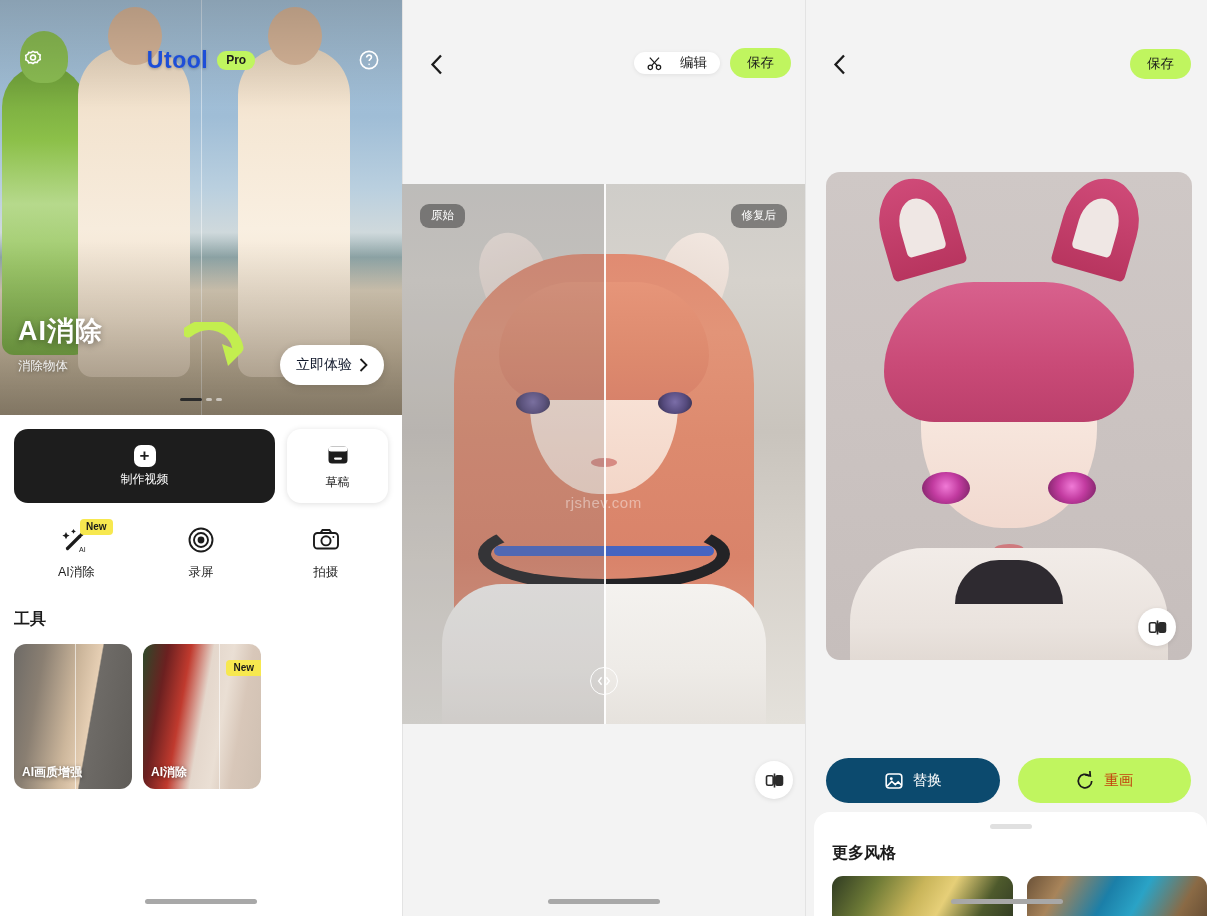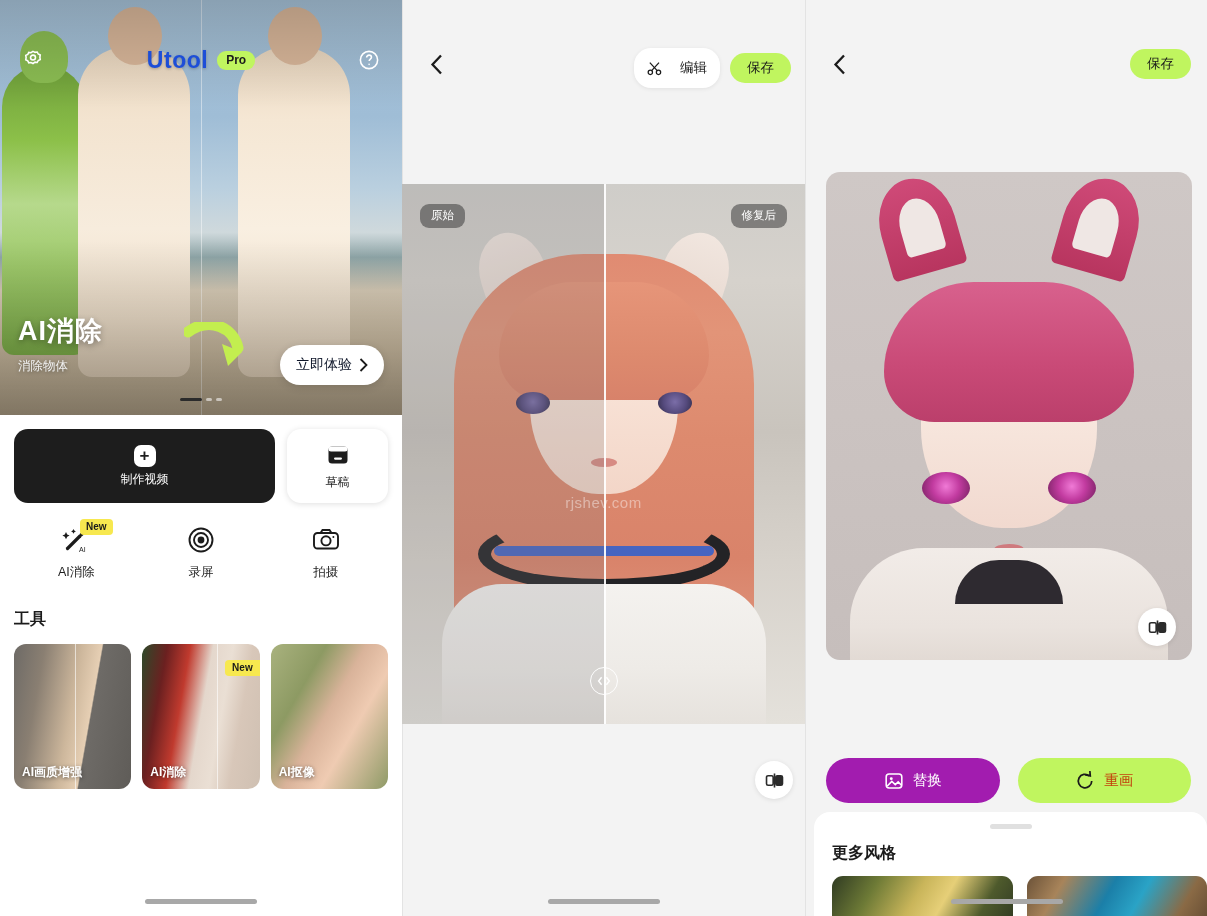--- a/index.html
+++ b/index.html
@@ -127,21 +127,21 @@
   .tc1:after { content:""; position:absolute; left:52%; top:0; bottom:0; width:1px; background:rgba(255,255,255,.6); }
   .tc2 { background: linear-gradient(100deg,#2d4a2a 0%,#6b2020 18%,#c03a2e 34%,#e4d7cc 50%,#eadfd4 64%,#d8c7b9 78%,#cfc0b2 100%); }
   .tc2:after { content:""; position:absolute; left:64%; top:0; bottom:0; width:1px; background:rgba(255,255,255,.6); }
   .tc3 { background: linear-gradient(120deg,#a9b27e 0%,#8d9a63 28%,#d9b39a 48%,#efcbb2 66%,#8e9a66 100%); }
 
   
   .panel2 { width:403px; height:916px; position:relative; background:#f3f3f3; overflow:hidden; border-left:1px solid #e3e3e3; }
   .p2-top { position:absolute; left:0; right:0; top:44px; height:40px; display:flex; align-items:center; padding:0 18px; }
   .p2-actions { position:absolute; right:14px; top:48px; display:flex; align-items:center; gap:10px; }
   .pill-white {
-    background:#fff; border-radius:17px; height:40px; padding:0 13px;
+    background:#fff; border-radius:17px; height:22px; padding:0 13px;
     display:flex; align-items:center; gap:18px; cursor:pointer; box-shadow:0 1px 4px rgba(0,0,0,.08);
   }
   .pill-white span { font-size:13.5px; color:#1b1b1b; }
   .pill-lime {
     background:#c0f55f; border-radius:17px; height:30px; padding:0 17px;
     display:flex; align-items:center; justify-content:center; cursor:pointer;
   }
   .pill-lime span { font-size:13.5px; color:#1b1b1b; }
 
   .cmp-wrap {
@@ -249,21 +249,21 @@
     background: radial-gradient(circle at 50% 45%, #f07ad6 0%, #c23ba0 45%, #6d1f59 100%); }
   .ai-eye-l { left:96px; } .ai-eye-r { right:96px; }
   .ai-lip { position:absolute; left:50%; transform:translateX(-50%); top:372px; width:30px; height:11px; border-radius:50%; background:#cf7a7e; }
   .ai-body { position:absolute; left:24px; right:24px; bottom:0; height:112px;
     background: linear-gradient(180deg,#f2ece8 0%,#eae3de 70%,#e2dad4 100%); border-radius:74px 74px 0 0; }
   .ai-collar { position:absolute; left:50%; transform:translateX(-50%); bottom:56px; width:108px; height:44px; background:#2e2a30; border-radius:54px 54px 0 0; }
   .ai-compare { position:absolute; right:16px; bottom:14px; }
 
   .p3-btn-row { position:absolute; left:20px; right:16px; top:758px; display:flex; gap:18px; }
   .btn-dark {
-    flex:1; height:45px; background:#a21caf; border-radius:23px;
+    flex:1; height:45px; background:#0c4a6e; border-radius:23px;
     display:flex; align-items:center; justify-content:center; gap:9px; cursor:pointer;
   }
   .btn-dark span { color:#fff; font-size:14.5px; }
   .btn-lime {
     flex:1; height:45px; background:#c0f55f; border-radius:23px;
     display:flex; align-items:center; justify-content:center; gap:9px; cursor:pointer;
   }
   .btn-lime span { color:#c2410c; font-size:14.5px; }
 
   .p3-sheet {
@@ -387,23 +387,20 @@
       </div>
 
       <div class="tools-h">工具</div>
       <div class="tool-row">
         <div class="tool-card tc1">
           <div class="tool-label">AI画质增强</div>
         </div>
         <div class="tool-card tc2">
           <div class="tool-badge">New</div>
           <div class="tool-label">AI消除</div>
-        </div>
-        <div class="tool-card tc3">
-          <div class="tool-label">AI抠像</div>
         </div>
       </div>
     </div>
 
     <div class="home-ind"></div>
   </div>
 
   <div class="panel2">
     <div class="p2-top">
       <div class="ic-btn">

